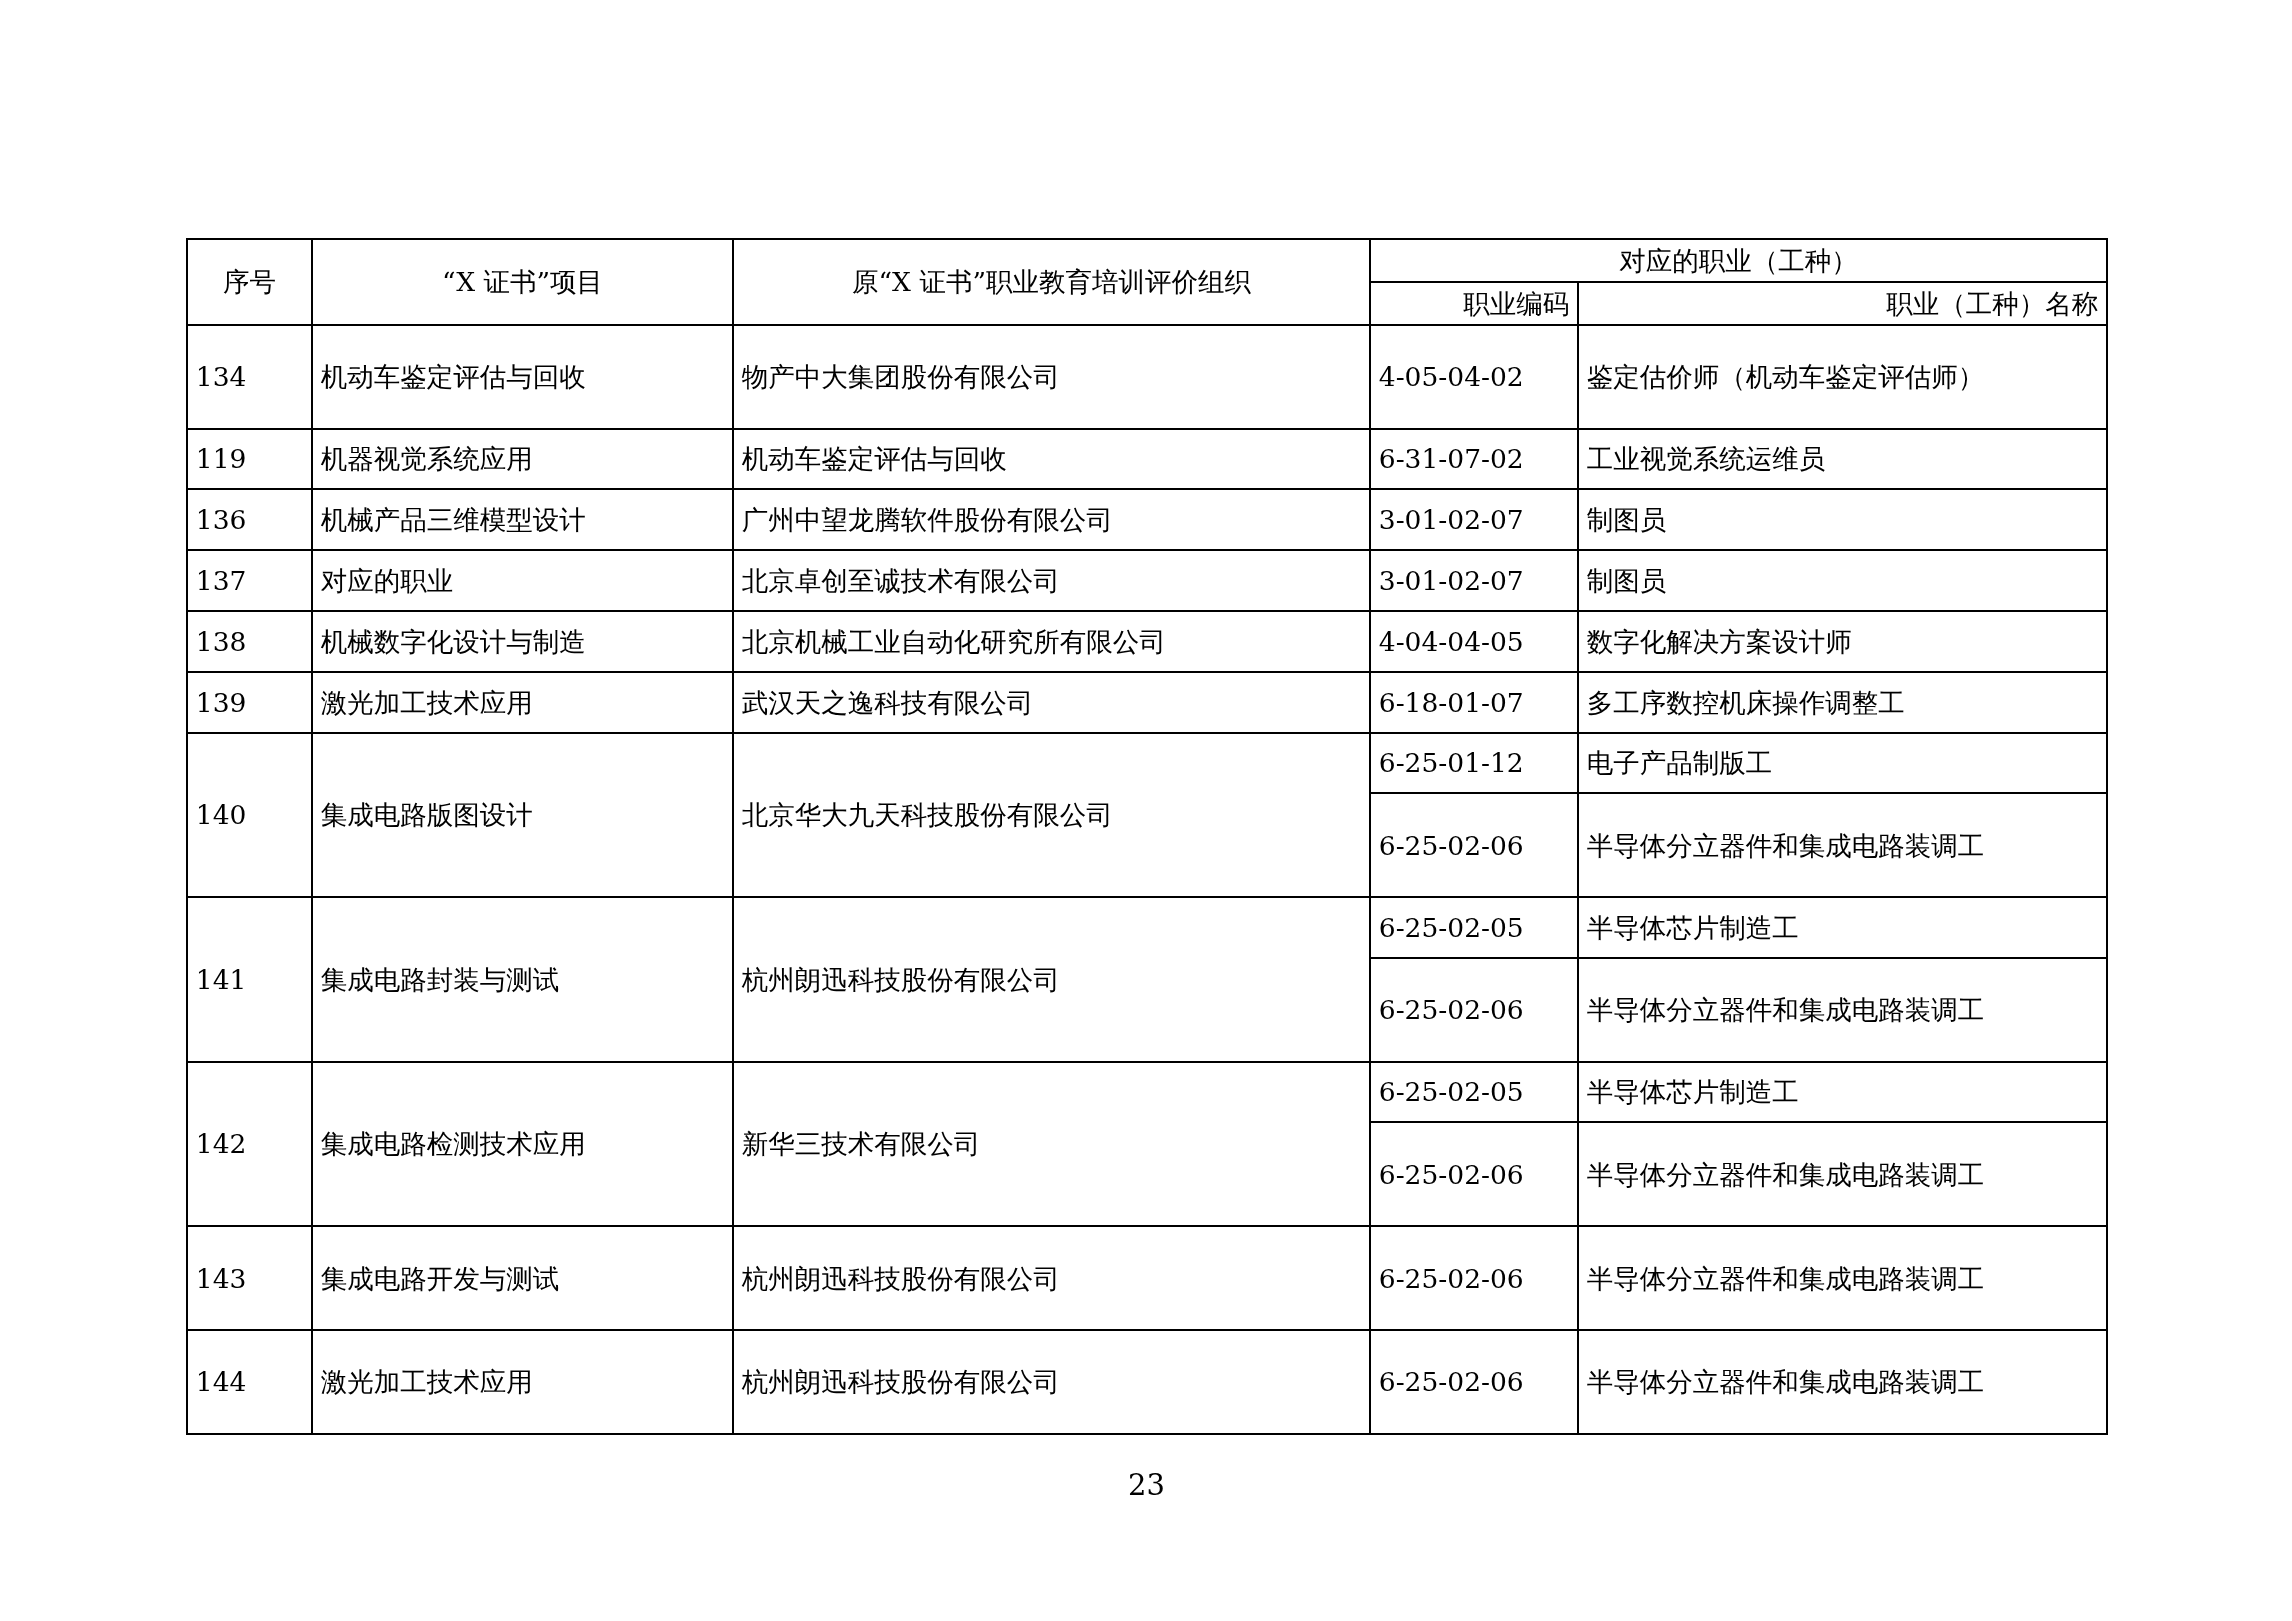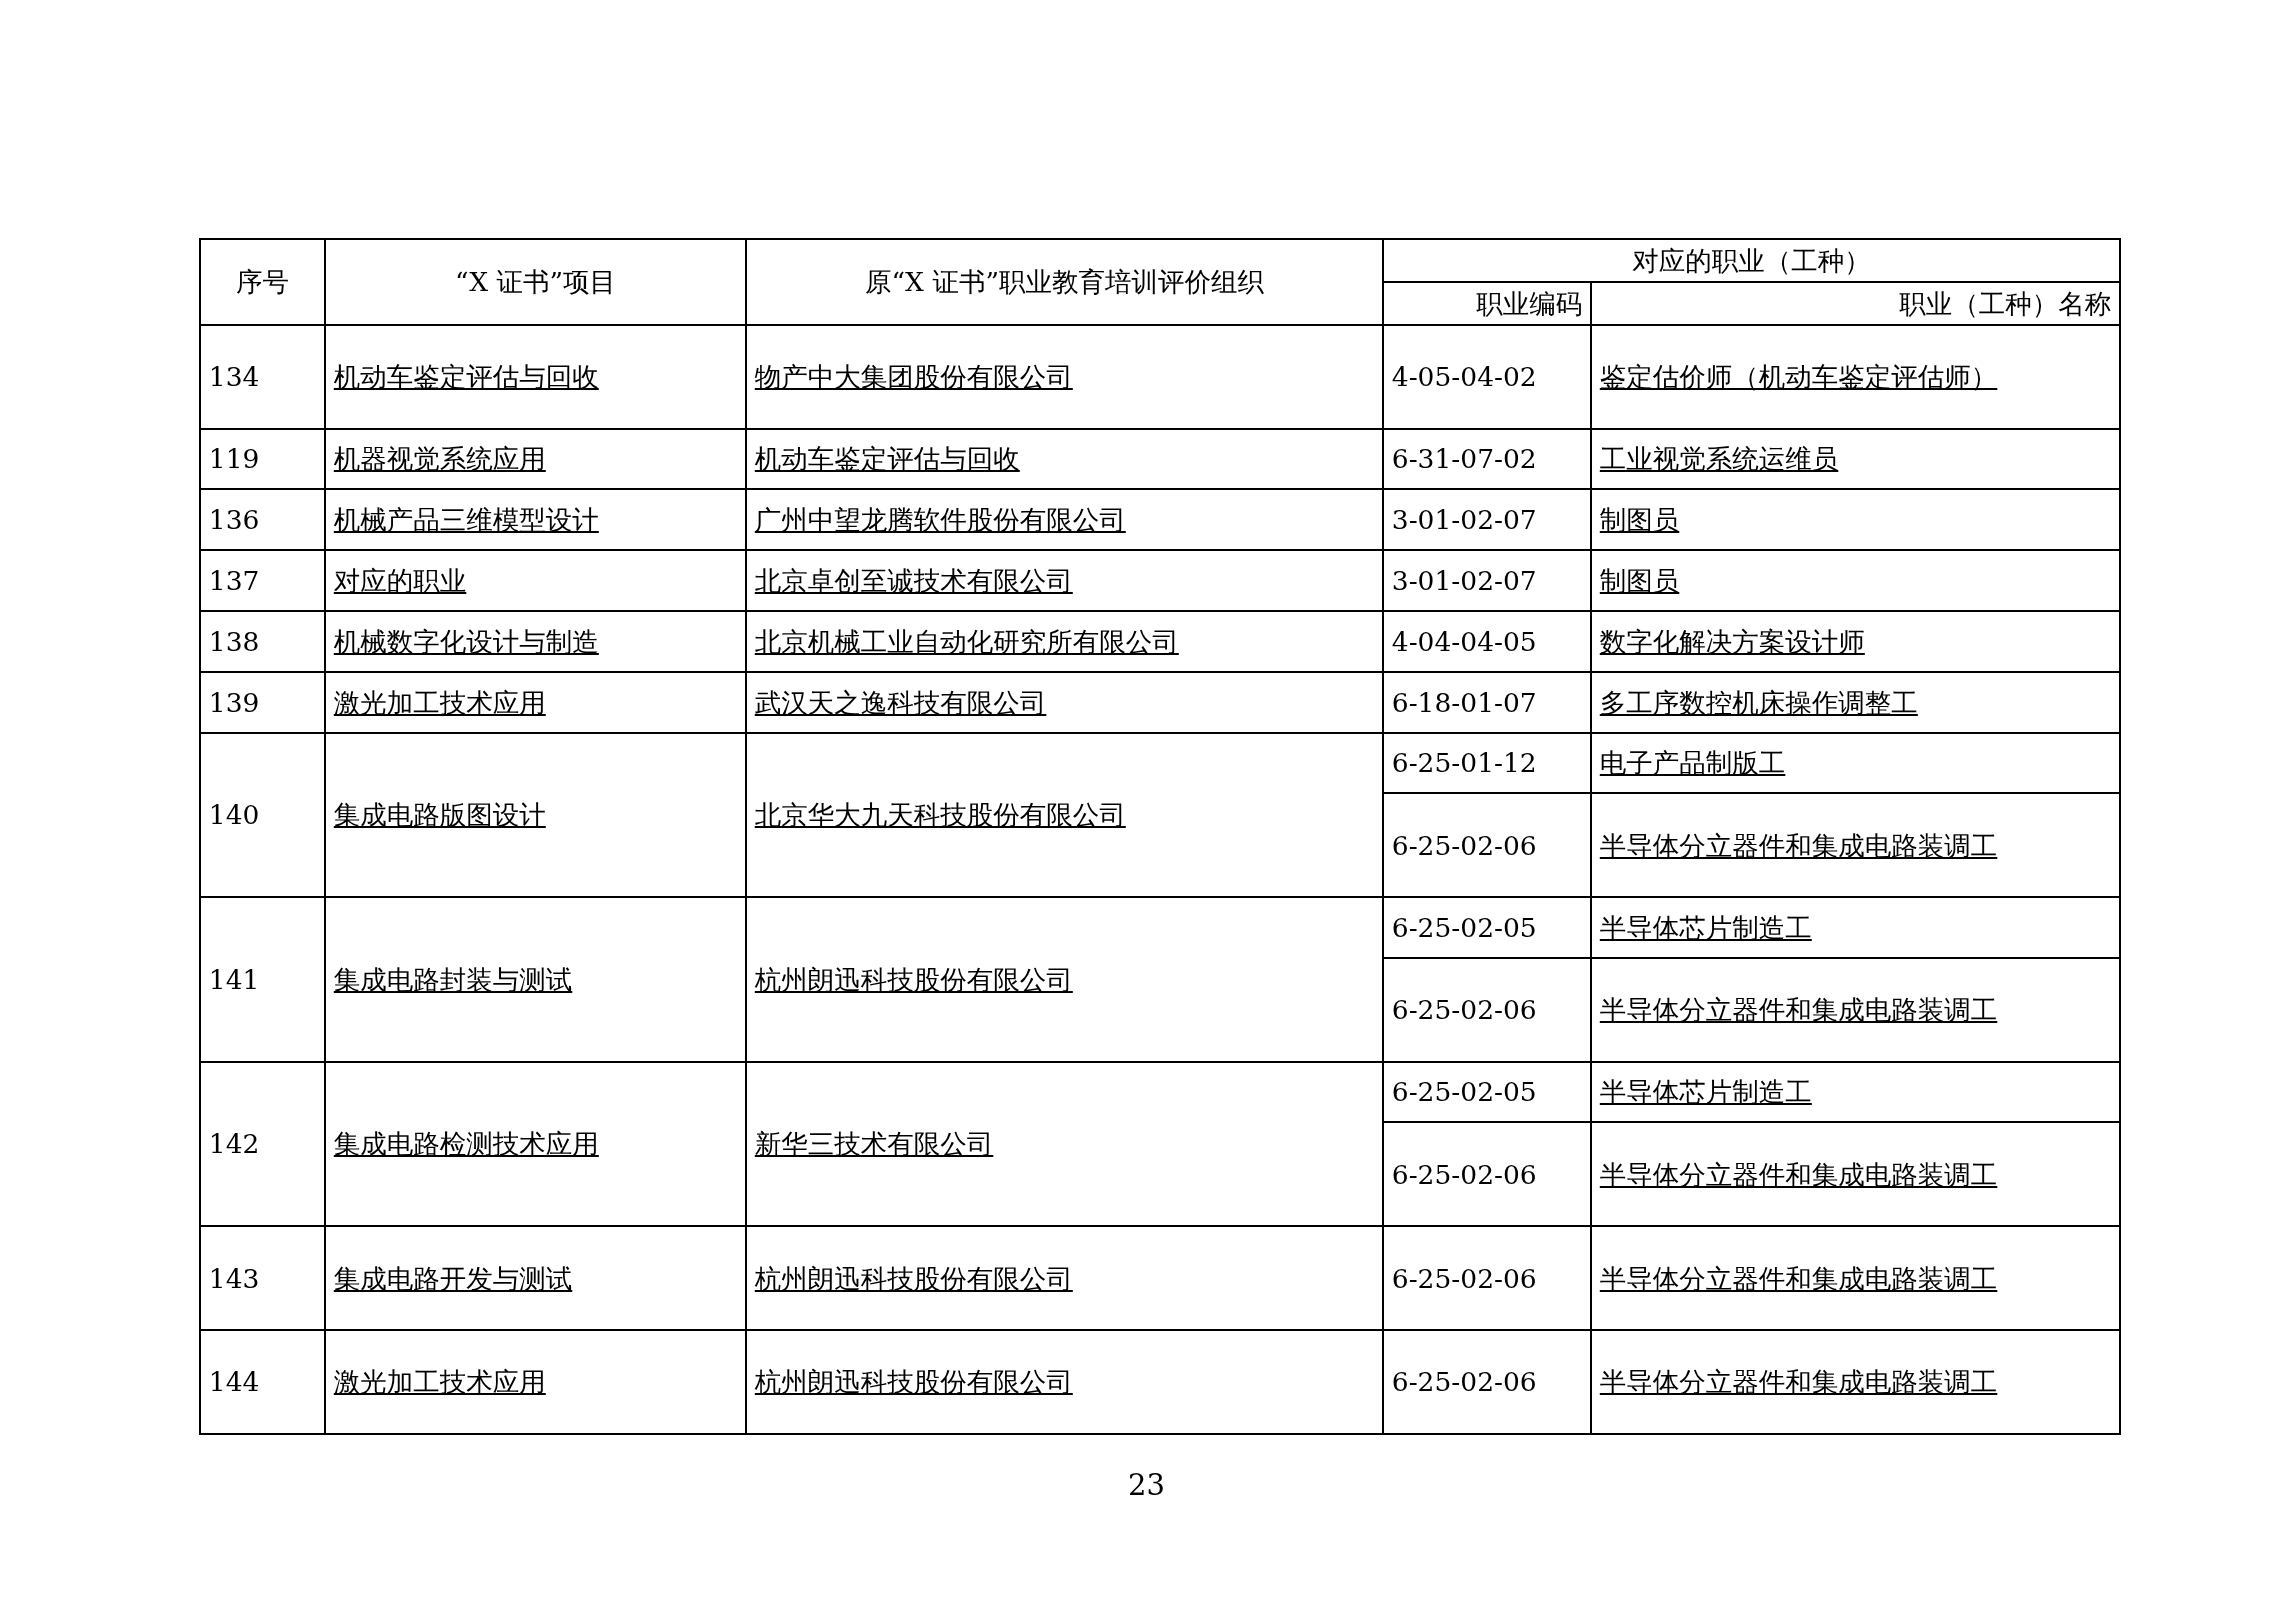--- a/index.html
+++ b/index.html
@@ -24,21 +24,20 @@
   .table-wrap {
     position: absolute;
     left: 186px;
     top: 238px;
     width: 1921px;
   }
   table.cert-table {
     border-collapse: collapse;
     width: 1921px;
     table-layout: fixed;
-    margin-left: 13px;
   }
   table.cert-table td, table.cert-table th {
     border: 2px solid #000000;
     padding: 3.9px 7.8px;
     font-size: 26.5px;
     line-height: 1.25;
     font-weight: normal;
     vertical-align: middle;
     font-family: "DejaVu Serif", "Liberation Serif", serif;
   }
@@ -58,21 +57,21 @@
     font-weight: bold;
     text-align: center;
     line-height: 1.3;
   }
   .hdr-sub {
     font-size: 28px;
     font-weight: bold;
     text-align: right;
   }
   .cell-center { text-align: left; }
-  .cell-left { text-align: left; text-decoration: underline; }
+  .cell-left { text-align: left; }
   .tall { height: 94px; }
   .row-h { height: 51px; }
   .two-line { line-height: 1.3; }
 
   .page-number {
     position: absolute;
     top: 1468px;
     left: 0;
     width: 2293px;
     text-align: center;

